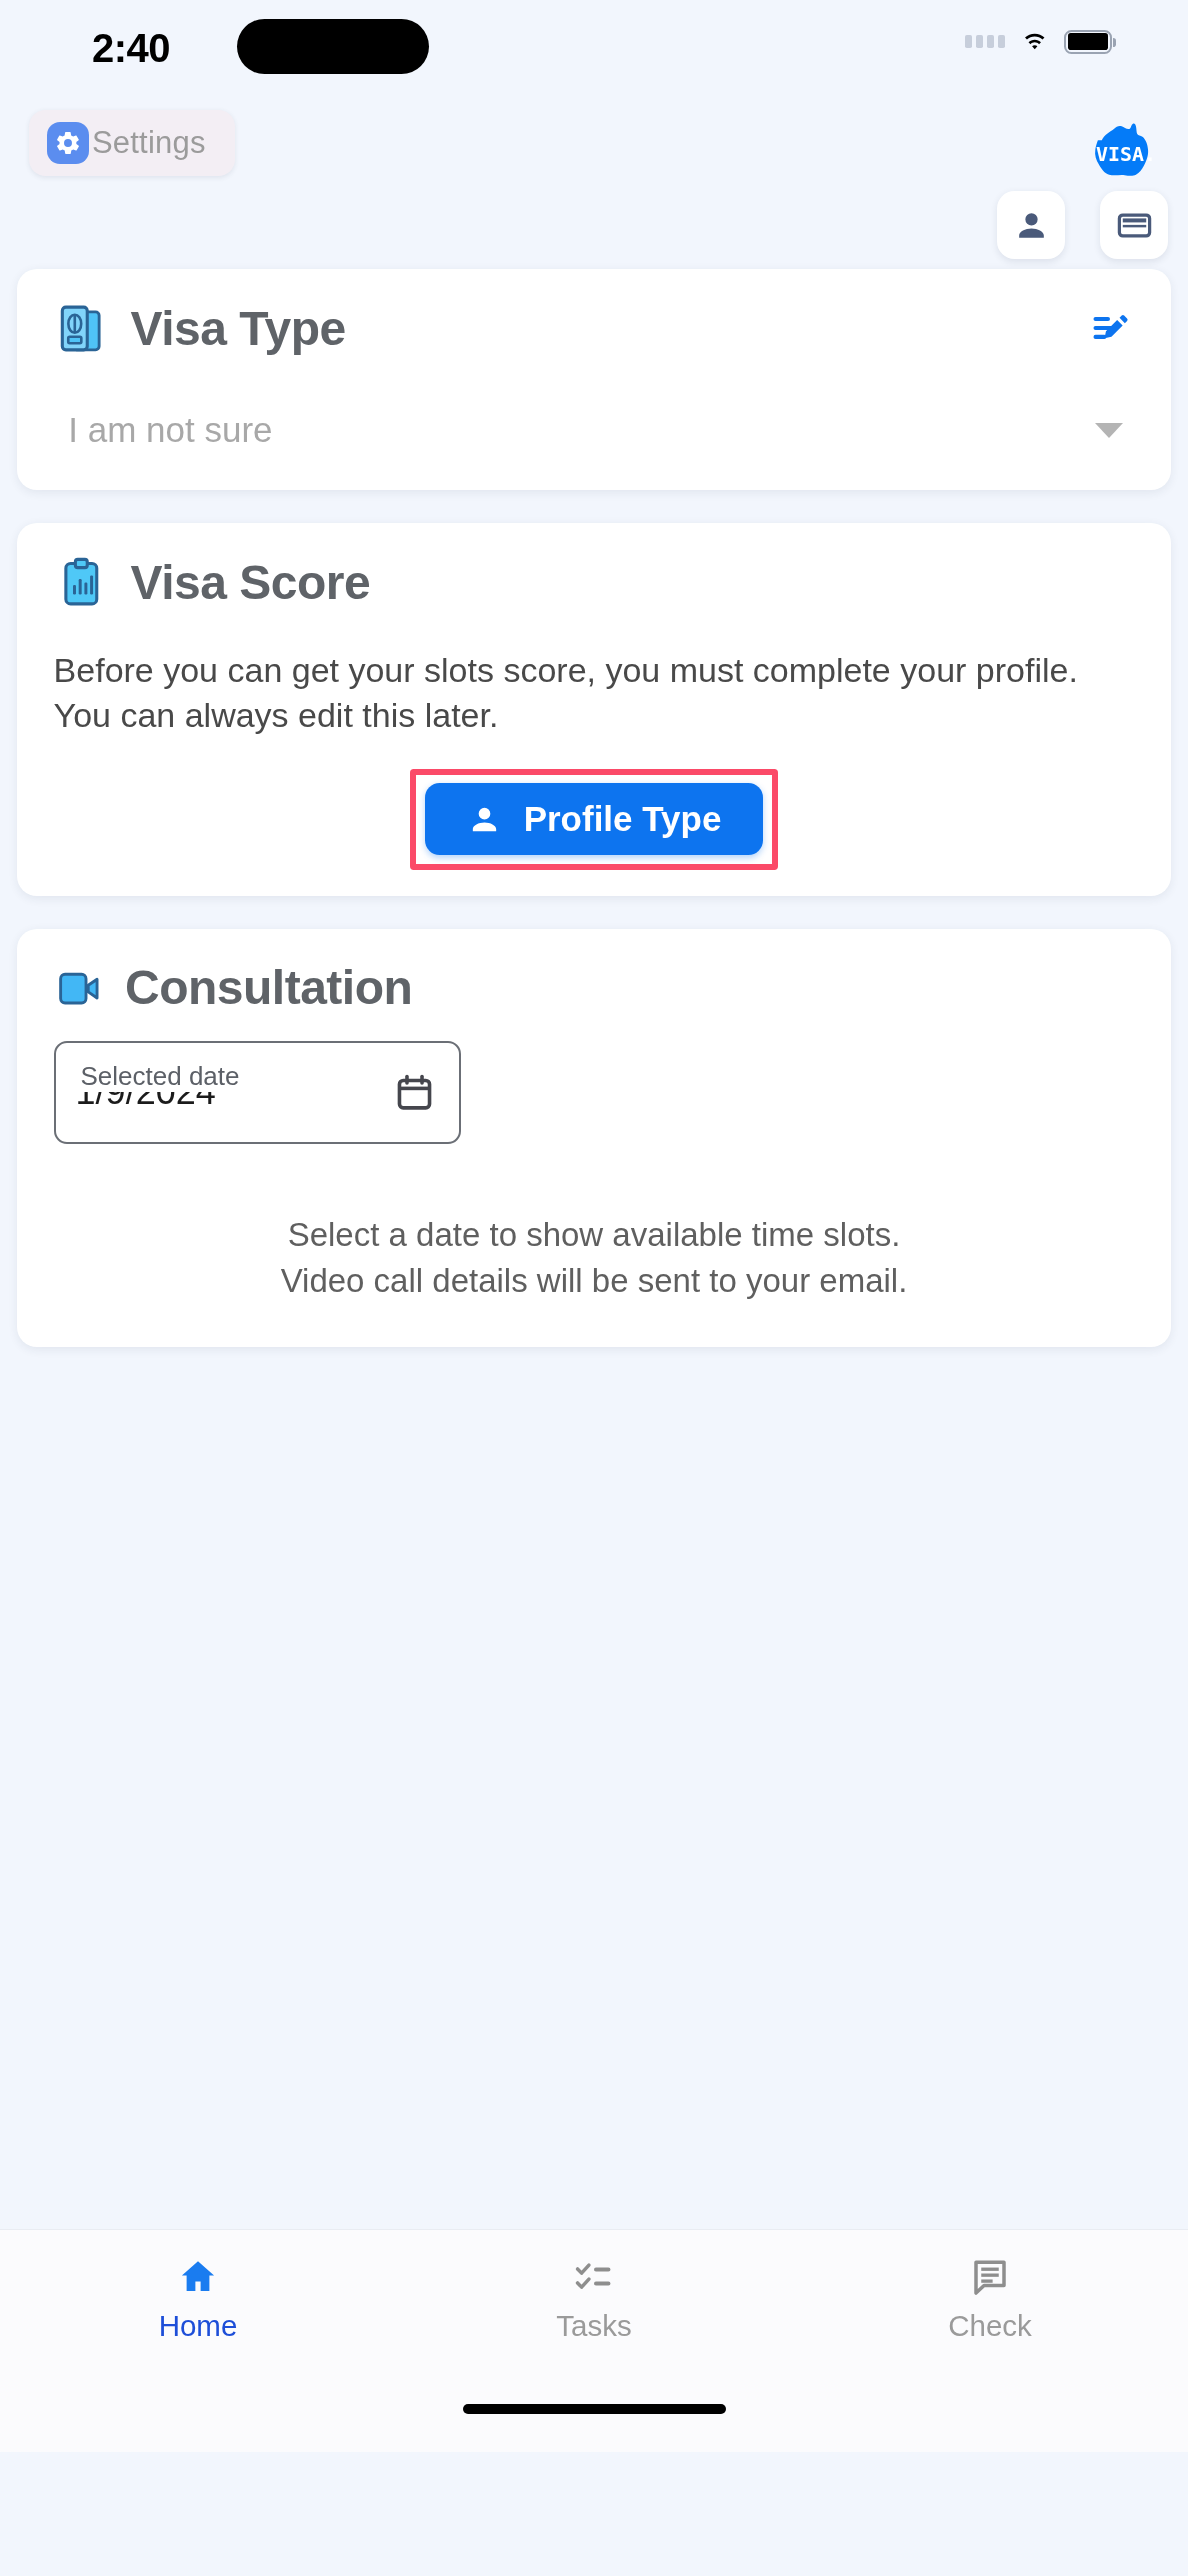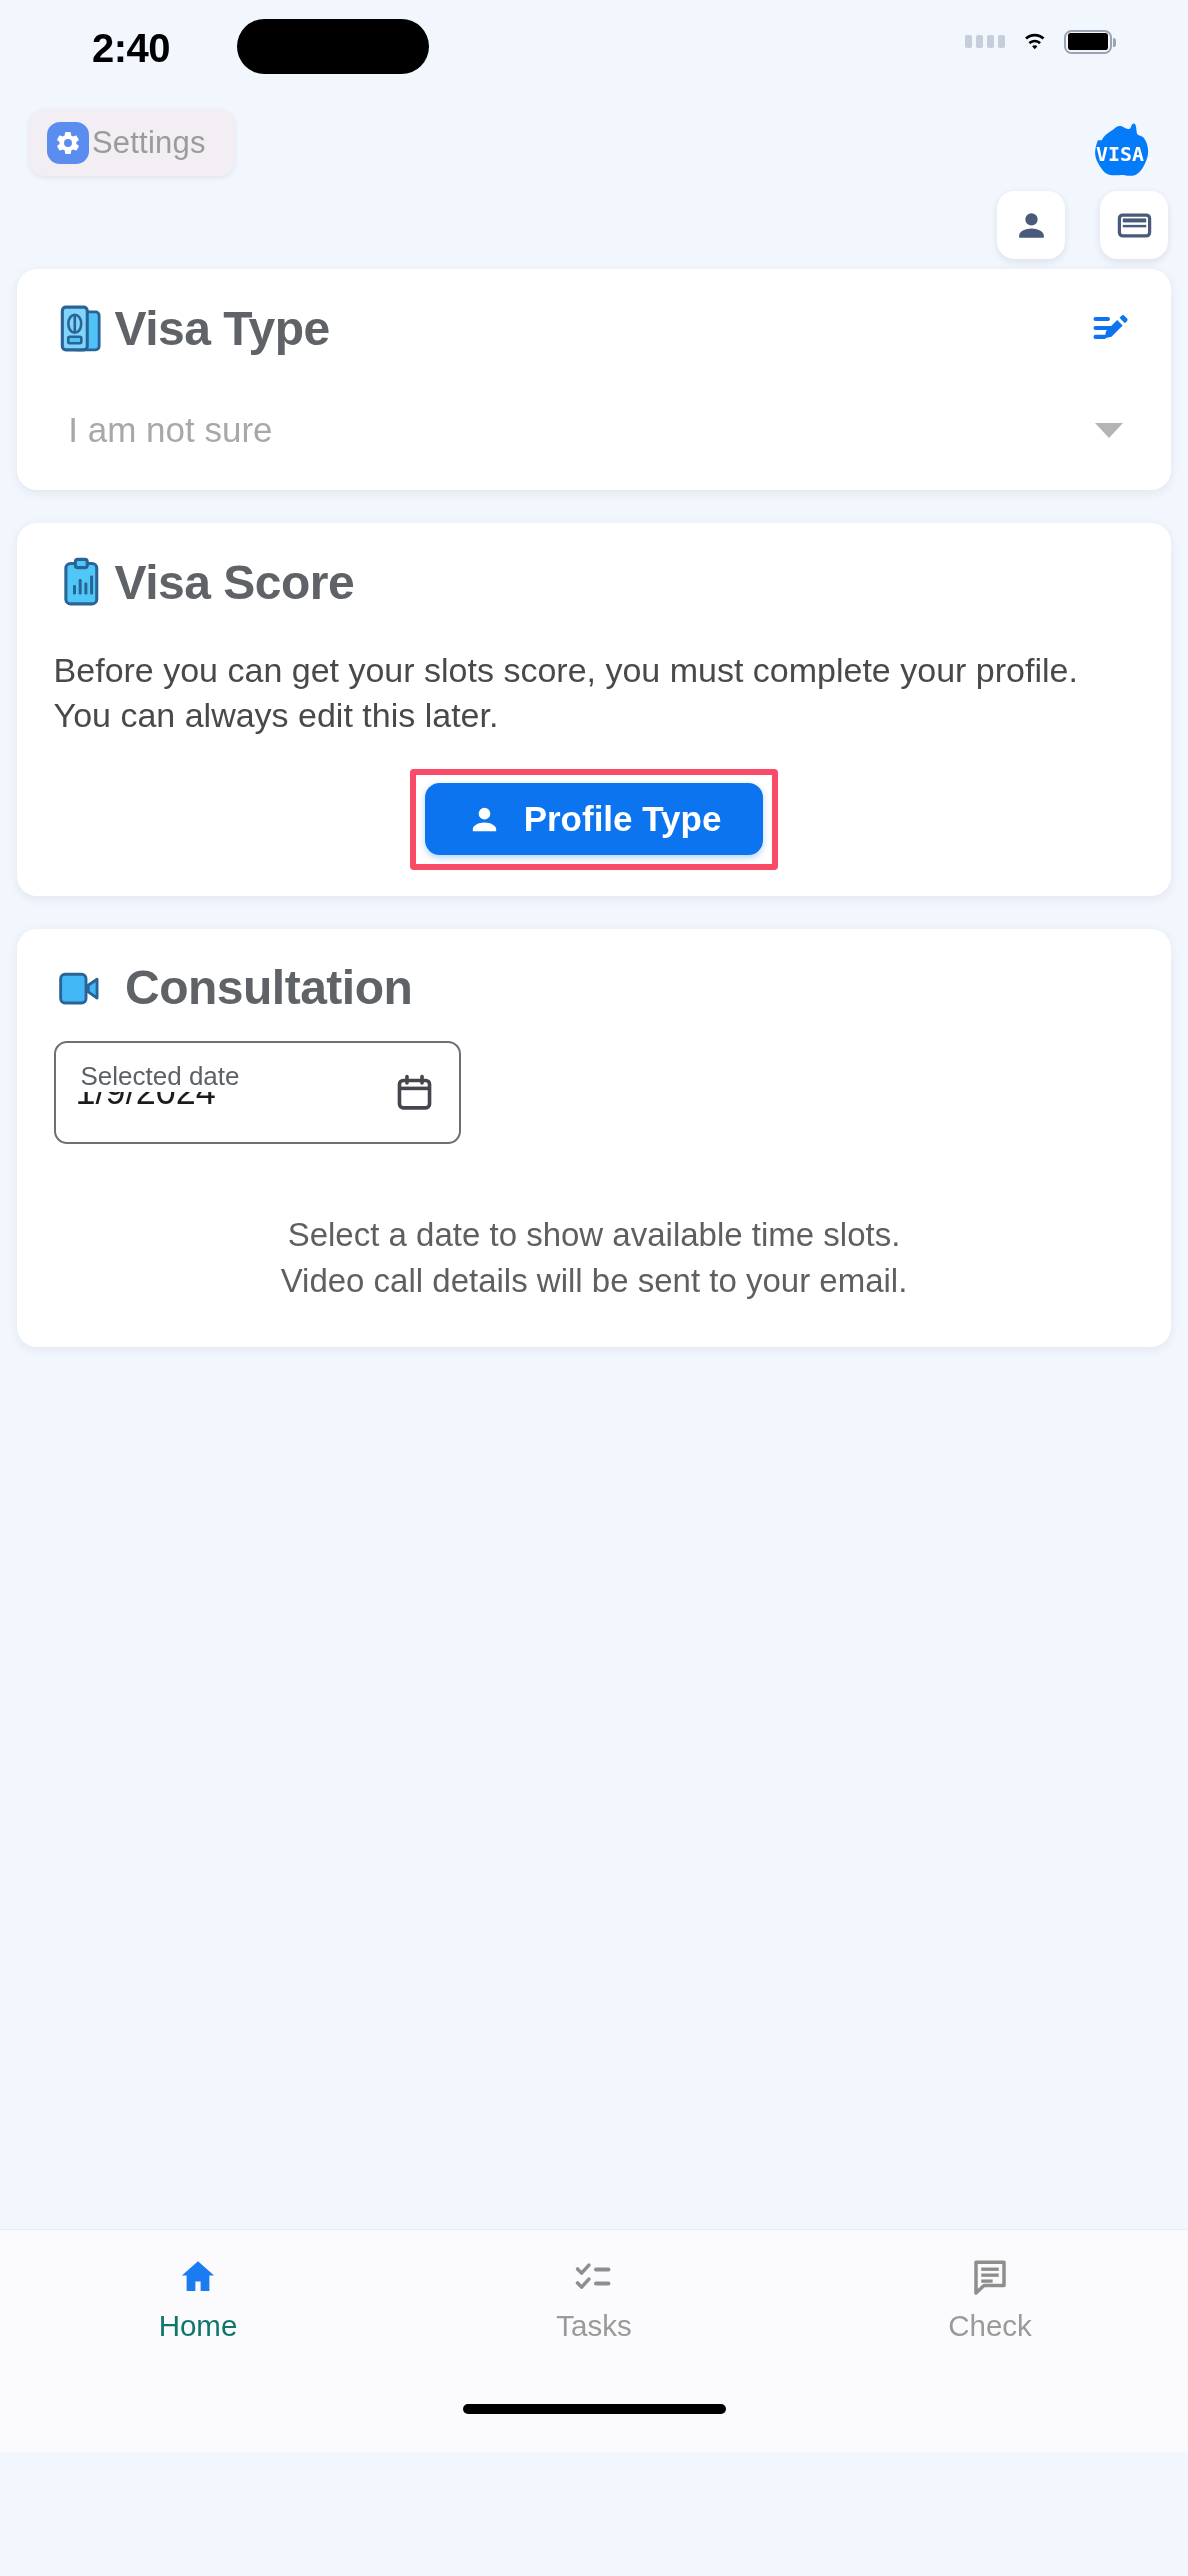--- a/index.html
+++ b/index.html
@@ -151,21 +151,21 @@
   }
   .card {
     background: #ffffff;
     border-radius: 20px;
     box-shadow: 0 2.8px 9.2px rgba(40,50,80,0.08);
     padding: 31px 37px;
   }
   .card-head {
     display: flex;
     align-items: center;
-    gap: 4px;
+    gap: 20px;
     position: relative;
   }
   .card-title {
     font-size: 48px;
     font-weight: 700;
     color: #5f6368;
     letter-spacing: -0.5px;
   }
   .card-icon { flex: none; display: block; }
 
@@ -308,21 +308,21 @@
     display: flex;
     flex-direction: column;
     align-items: center;
     gap: 11px;
   }
   .nav-item svg { width: 42px; height: 42px; display: block; }
   .nav-label {
     font-size: 29.5px;
     color: #9a9a9a;
   }
-  .nav-item.active .nav-label { color: #0f766e; }
+  .nav-item.active .nav-label { color: #1d4ed8; }
   .home-indicator-wrap {
     flex: none;
     height: 48px;
     background: #fbfbfd;
     display: flex;
     align-items: flex-start;
     justify-content: center;
   }
   .home-indicator {
     width: 263px;

